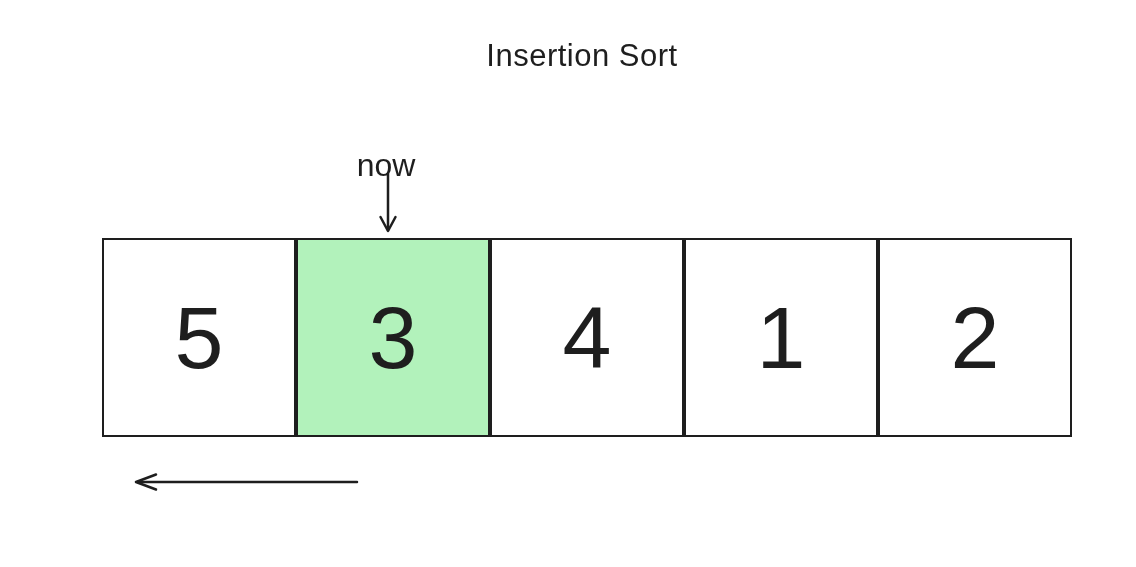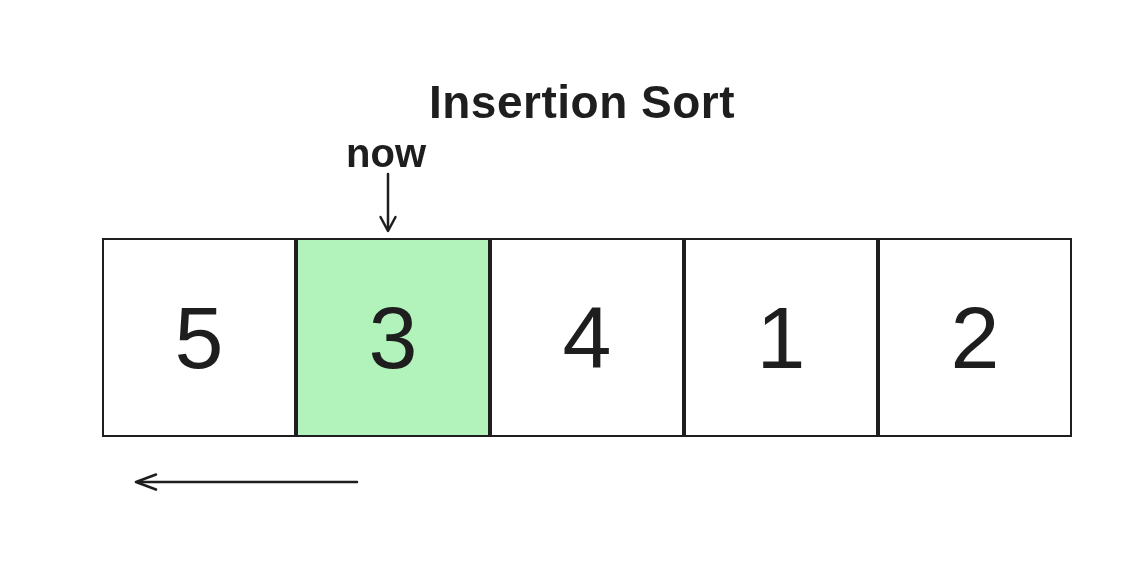--- a/index.html
+++ b/index.html
@@ -13,32 +13,31 @@
     width:1136px;height:567px;
     background:var(--bg);
     font-family:"Liberation Sans", sans-serif;
     color:var(--stroke);
     overflow:hidden;
   }
   .title{
     position:absolute;
     left:582px;top:38px;
     transform:translateX(-50%);
-    font-size:46px;
-    font-weight:700;
+    font-size:31px;
+    font-weight:400;
     letter-spacing:0.5px;
     white-space:nowrap;
-    margin-top:37px;
   }
   .now-label{
     position:absolute;
-    left:386px;top:131px;
+    left:386px;top:147px;
     transform:translateX(-50%);
-    font-size:40px;
-    font-weight:700;
+    font-size:32px;
+    font-weight:400;
     white-space:nowrap;
   }
   .arrow-layer{
     position:absolute;
     left:0;top:0;width:1136px;height:567px;
     pointer-events:none;
   }
   .array-row{
     position:absolute;
     left:102px;top:238px;

